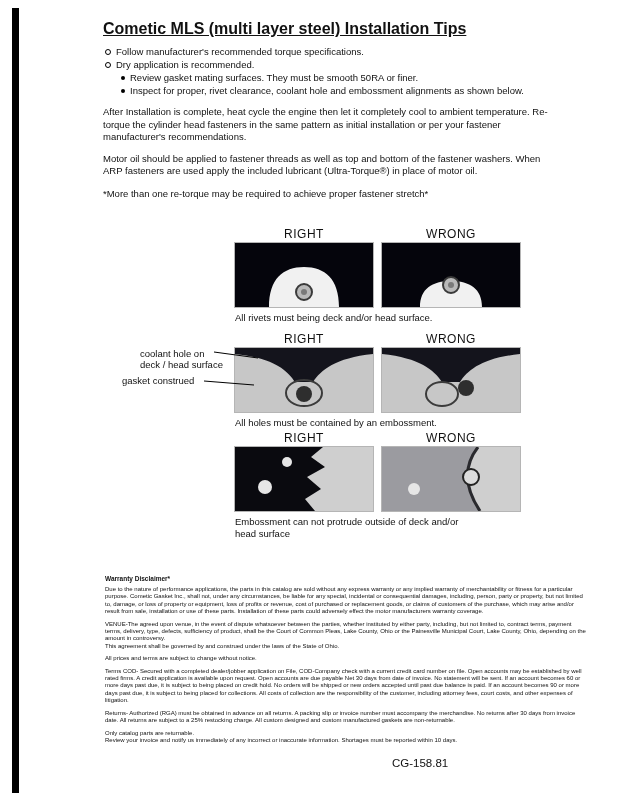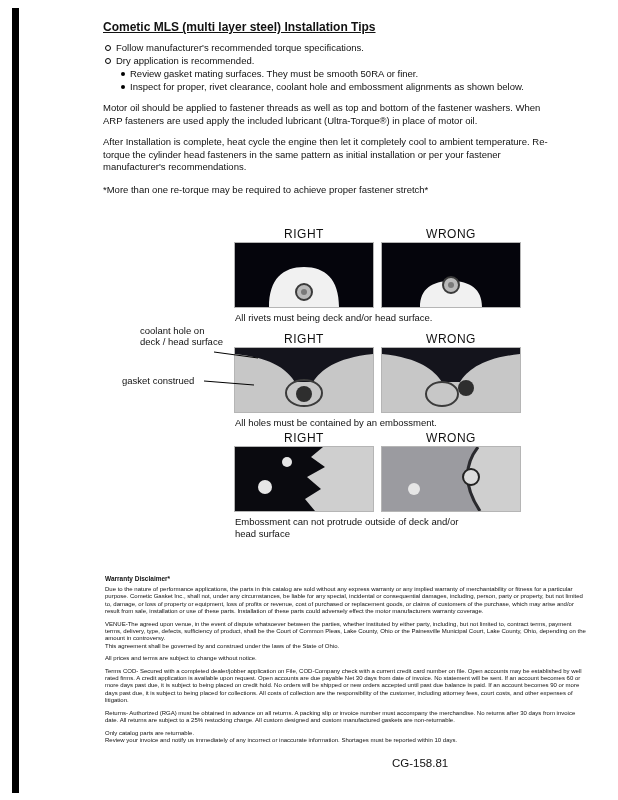--- a/index.html
+++ b/index.html
@@ -1,38 +1,38 @@
 <!DOCTYPE html>
 <html><head>
 <meta charset="utf-8">
 <style>
   html,body{margin:0;padding:0;background:#ffffff;}
   .page{position:relative;width:618px;height:800px;background:#ffffff;overflow:hidden;
         font-family:"Liberation Sans", sans-serif;color:#111;}
   .bleed-bar{position:absolute;left:12px;top:8px;width:7px;height:785px;background:#000;}
   .content{position:absolute;left:103px;top:20px;width:462px;}
-  .doc-title{font-size:12px;font-weight:bold;text-decoration:underline;margin:0 0 7px 0;}
+  .doc-title{font-size:16px;font-weight:bold;text-decoration:underline;margin:0 0 7px 0;}
   .blist{margin:0;}
   .bitem{display:flex;font-size:9.5px;line-height:13px;}
   .bitem.sub{margin-left:16px;}
   .marker-open{flex:none;width:4px;height:4px;border:1px solid #000;border-radius:50%;margin:4px 5px 0 2px;}
   .marker-filled{flex:none;width:4px;height:4px;background:#000;border-radius:50%;margin:4.5px 5px 0 2px;}
   .diesel-heading{font-size:11px;font-weight:bold;margin:14px 0 0 0;}
   .para{font-size:9.5px;line-height:12.5px;width:448px;margin:9px 0 0 0;}
   .note{font-size:9.5px;line-height:12.5px;margin:10px 0 0 0;}
   .figure{position:absolute;left:235px;width:328px;}
   .fig1{top:227px;} .fig2{top:332px;} .fig3{top:431px;}
   .fig-headers{display:flex;gap:9px;}
   .fig-headers span{width:138px;text-align:center;font-size:12px;letter-spacing:.5px;}
   .fig-images{display:flex;gap:9px;margin-top:2px;}
   .fig-images svg{display:block;outline:1px solid #b5b5b5;}
   .fig-caption{font-size:9.5px;line-height:11.5px;margin-top:5px;}
   .fig3 .fig-caption{width:232px;}
   .annotation{position:absolute;font-size:9.5px;line-height:11px;white-space:pre-line;}
-  .ann-coolant{left:140px;top:325px;}
+  .ann-coolant{left:140px;top:348px;}
   .ann-emboss{left:122px;top:375px;}
   .connector-overlay{position:absolute;left:200px;top:344px;width:62px;height:48px;}
   .disclaimer{position:absolute;left:105px;top:575px;width:482px;}
   .warranty-heading{font-size:6.5px;font-weight:bold;margin:0 0 4px 0;}
   .warranty-para{font-size:6px;line-height:7.4px;margin:0 0 5px 0;}
   .preline{white-space:pre-line;}
   .page-number{position:absolute;left:392px;top:757px;font-size:11.5px;}
 </style>
 </head>
 <body>
@@ -55,22 +55,22 @@
       <div class="bitem sub">
         <span class="marker-filled"></span>
         <span>Review gasket mating surfaces.  They must be smooth 50RA or finer.</span>
       </div>
       <div class="bitem sub">
         <span class="marker-filled"></span>
         <span>Inspect for proper, rivet clearance, coolant hole and embossment alignments as shown below.</span>
       </div>
     </div>
 
+    <p class="para">After Installation is complete, heat cycle the engine then let it completely cool to ambient temperature. Re-torque the cylinder head fasteners in the same pattern as initial installation or per your fastener manufacturer's recommendations.</p>
     <p class="para">Motor oil should be applied to fastener threads as well as top and bottom of the fastener washers. When ARP fasteners are used apply the included lubricant (Ultra-Torque®) in place of motor oil.</p>
-    <p class="para">After Installation is complete, heat cycle the engine then let it completely cool to ambient temperature. Re-torque the cylinder head fasteners in the same pattern as initial installation or per your fastener manufacturer's recommendations.</p>
     <p class="note">*More than one re-torque may be required to achieve proper fastener stretch*</p>
   </div>
 
   <div class="figure fig1">
     <div class="fig-headers">
       <span>RIGHT</span>
       <span>WRONG</span>
     </div>
     <div class="fig-images">
       <svg width="138" height="64" viewBox="0 0 138 64">

